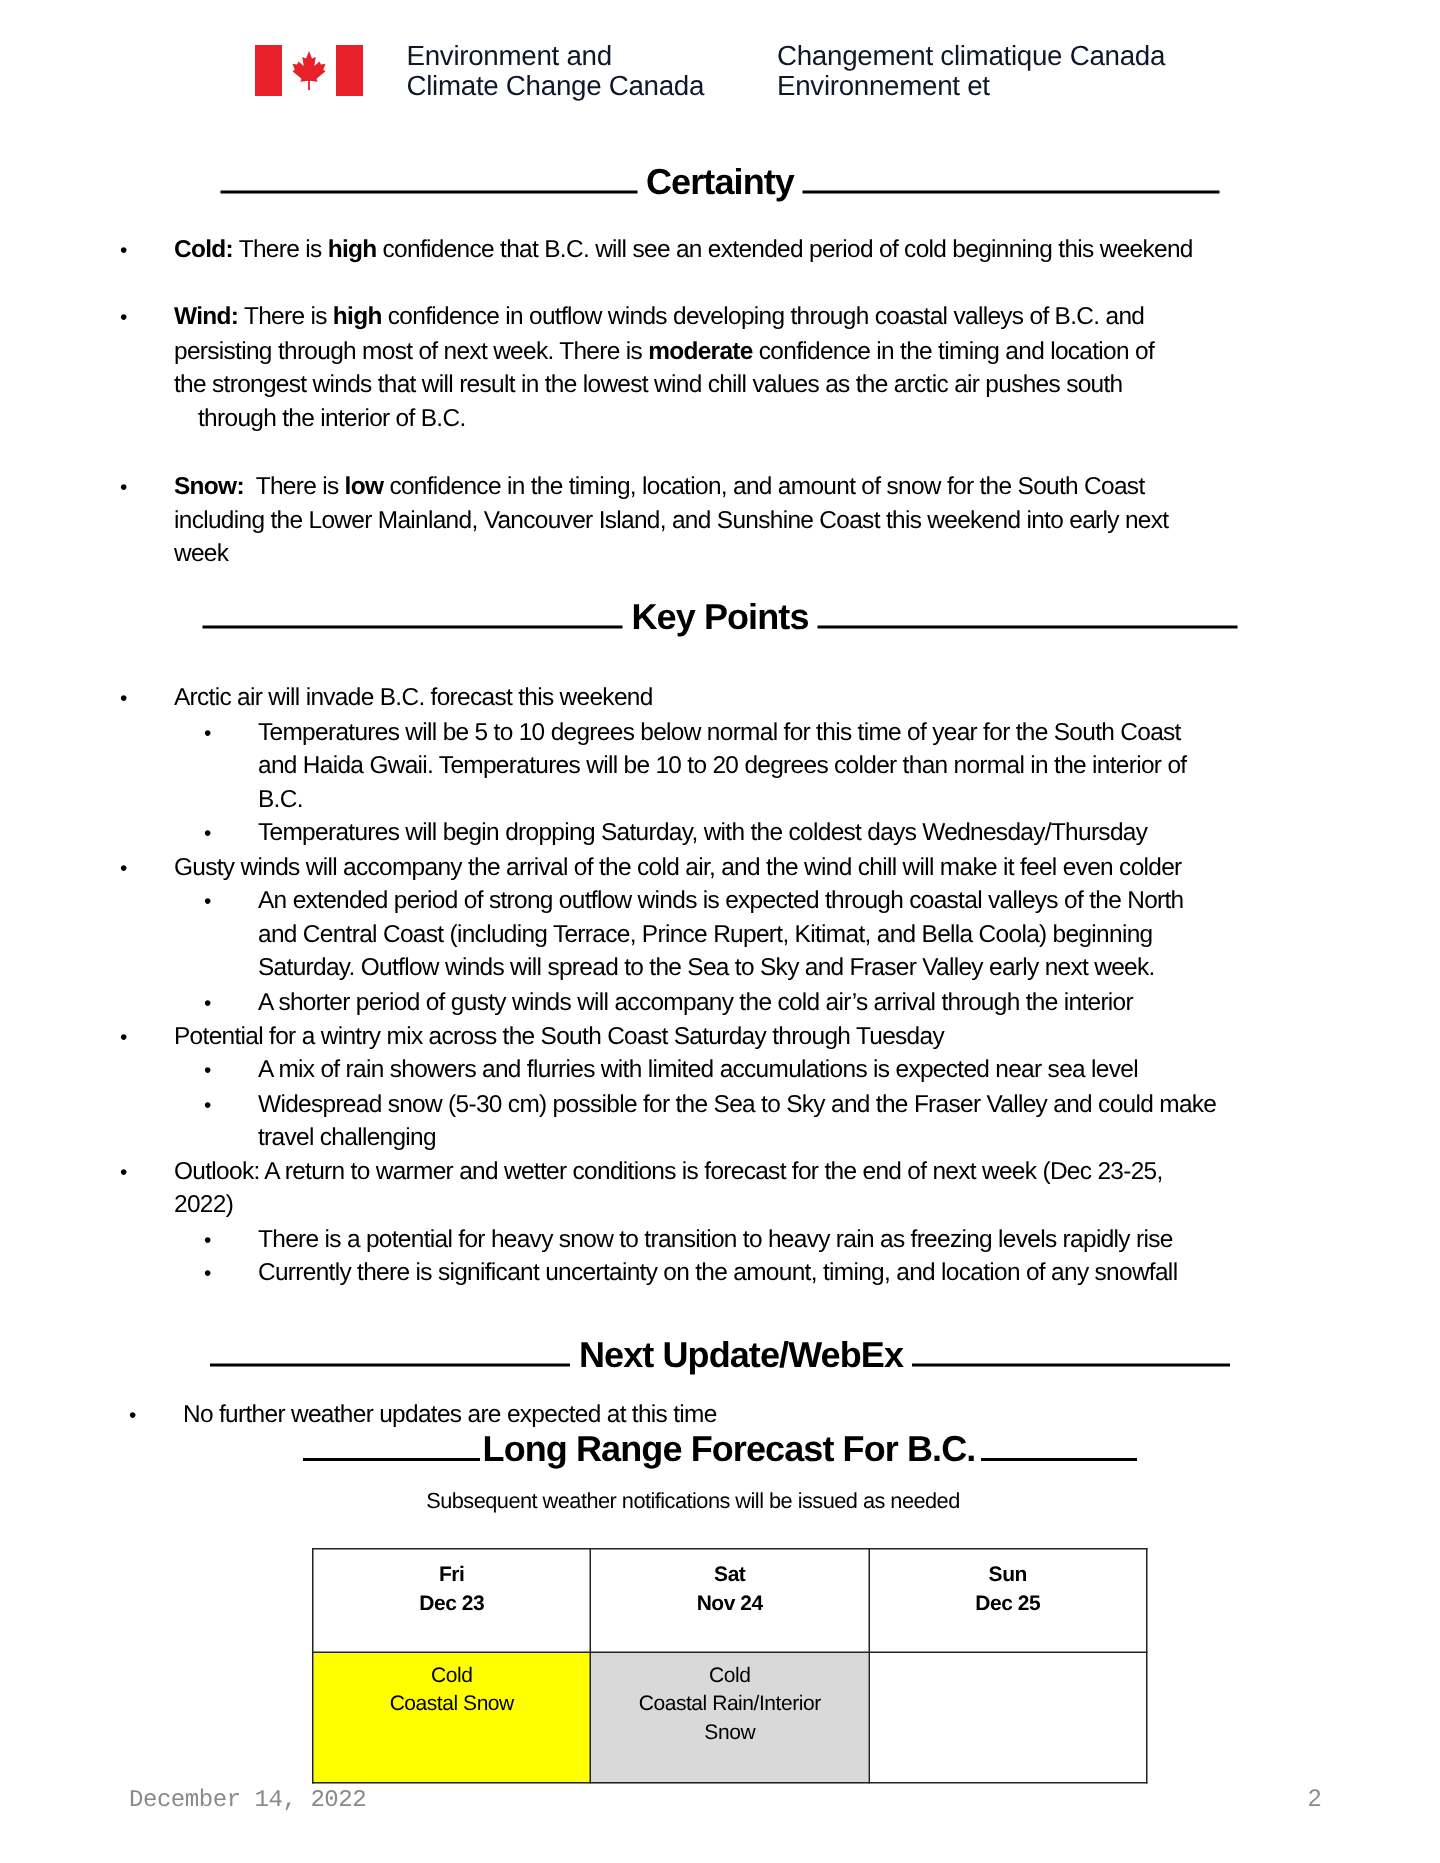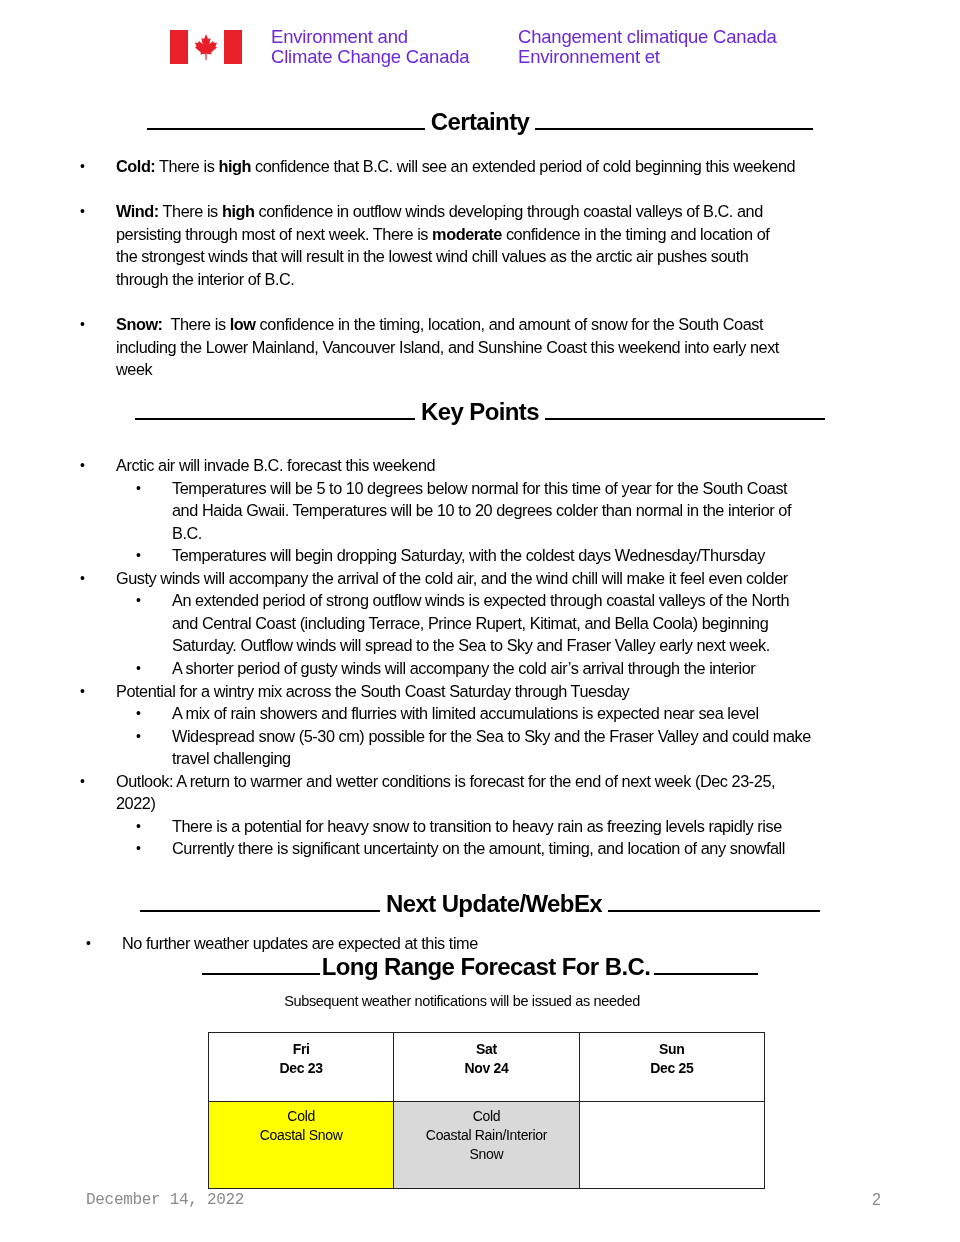--- a/index.html
+++ b/index.html
@@ -9,21 +9,21 @@
     color: #000;
   }
   
   .flag { position: absolute; left: 170px; top: 30px; width: 72px; height: 34px; }
   .flag .bar { position: absolute; top: 0; width: 18px; height: 34px; background: #e8202a; }
   .flag .bar.l { left: 0; }
   .flag .bar.r { right: 0; }
   .flag svg { position: absolute; left: 24px; top: 3px; }
   .dept {
     position: absolute; top: 27px; font-size: 18.5px; line-height: 20px;
-    color: #6d28d9; letter-spacing: -0.2px;
+    color: #0f172a; letter-spacing: -0.2px;
   }
   .dept.en { left: 271px; }
   .dept.fr { left: 518px; }
 
   .heading {
     position: absolute; left: 0; width: 960px; text-align: center;
     font-weight: bold; font-size: 24px; letter-spacing: -0.6px;
     white-space: nowrap;
   }
   .heading .rule { display: inline-block; border-bottom: 2.5px solid #000; height: 18px; vertical-align: baseline; }
@@ -80,21 +80,21 @@
   <span class="rule" style="width:278px;"></span><span class="txt">Certainty</span><span class="rule" style="width:278px;"></span>
 </div>
 
 <div id="certainty-list">
     <div class="bullet" style="left: 80px; top: 155px;">•</div>
     <div class="line" style="left: 116px; top: 155px; white-space: pre;"><b>Cold:</b> There is <b>high</b> confidence that B.C. will see an extended period of cold beginning this weekend</div>
     <div class="bullet" style="left: 80px; top: 200px;">•</div>
     <div class="line" style="left: 116px; top: 200px; white-space: pre;"><b>Wind:</b> There is <b>high</b> confidence in outflow winds developing through coastal valleys of B.C. and</div>
     <div class="line" style="left: 116px; top: 222.5px; white-space: pre;">persisting through most of next week. There is <b>moderate</b> confidence in the timing and location of</div>
     <div class="line" style="left: 116px; top: 245px; white-space: pre;">the strongest winds that will result in the lowest wind chill values as the arctic air pushes south</div>
-    <div class="line" style="left: 116px; top: 267.5px; white-space: pre;">through the interior of B.C.</div>
+    <div class="line" style="left: 132px; top: 267.5px; white-space: pre;">through the interior of B.C.</div>
     <div class="bullet" style="left: 80px; top: 313px;">•</div>
     <div class="line" style="left: 116px; top: 313px; white-space: pre;"><b>Snow:</b>  There is <b>low</b> confidence in the timing, location, and amount of snow for the South Coast</div>
     <div class="line" style="left: 116px; top: 335.5px; white-space: pre;">including the Lower Mainland, Vancouver Island, and Sunshine Coast this weekend into early next</div>
     <div class="line" style="left: 116px; top: 358px; white-space: pre;">week</div>
   </div>
 
 <div class="heading" style="top:398px;">
   <span class="rule" style="width:280px;"></span><span class="txt">Key Points</span><span class="rule" style="width:280px;"></span>
 </div>
 

